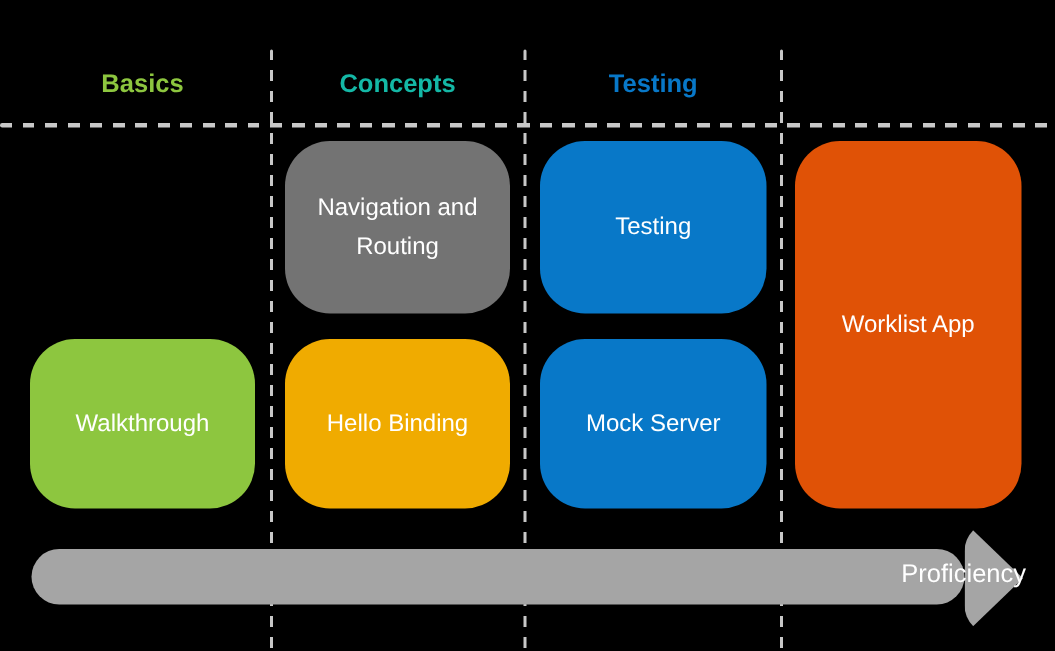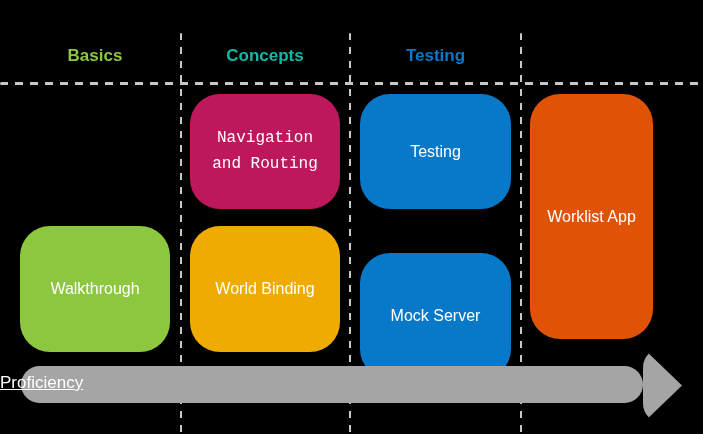--- a/index.html
+++ b/index.html
@@ -55,75 +55,74 @@
     justify-content: center;
     text-align: center;
     color: #FFFFFF;
     font-size: 16px;
     line-height: 1.6;
     padding: 0 12px;
   }
   .c1 { left: 20px;  width: 150px; }
   .c2 { left: 190px; width: 150px; }
   .c3 { left: 360px; width: 151px; }
-  .c4 { left: 530px; width: 123px; text-align: center; }
+  .c4 { left: 530px; width: 151px; text-align: center; }
   .r1 { top: 94px;  height: 115px; }
-  .r2 { top: 226px; height: 126px; justify-content: center; }
+  .r2 { top: 226px; height: 113px; justify-content: center; }
   .rs { top: 94px;  height: 245px; }
 
   
   .arrow-bar {
     position: absolute;
     left: 21px; top: 366px;
     width: 622px; height: 37px;
   }
   .arrow-head {
     position: absolute;
     left: 643px; top: 348px;
     width: 39px; height: 75px;
     clip-path: polygon(0 0, 100% 50%, 0 100%);
   }
   .arrow-label {
     position: absolute;
     left: 0; top: 373px;
     width: 684px;
-    text-align: left;
+    text-align: right;
     font-size: 17px;
-    text-decoration: underline;
   }
 </style>
 </head>
 <body>
 
 <div class="canvas" style="background: rgb(0, 0, 0); --sep: #C8C8C8;">
 
   <div class="col-header h1" style="color: rgb(141, 198, 63);">Basics</div>
   <div class="col-header h2" style="color: #14b8a6;">Concepts</div>
   <div class="col-header h3" style="color: rgb(8, 120, 200);">Testing</div>
 
   <div class="hsep"></div>
   <div class="vsep v1"></div>
   <div class="vsep v2"></div>
   <div class="vsep v3"></div>
 
   <div class="box c1 r2" style="background: rgb(141, 198, 63);">
     <span>Walkthrough</span>
   </div>
 
-  <div class="box c2 r1" style="background: #be185d; font-family: Liberation Mono, monospace;">
+  <div class="box c2 r1" style="background: #737373;">
     <span>Navigation and Routing</span>
   </div>
   <div class="box c2 r2" style="background: rgb(240, 171, 0);">
-    <span>World Binding</span>
+    <span>Hello Binding</span>
   </div>
 
   <div class="box c3 r1" style="background: rgb(8, 120, 200);">
     <span>Testing</span>
   </div>
-  <div class="box c3 r2" style="background: rgb(8, 120, 200); margin-top: 27px;">
+  <div class="box c3 r2" style="background: rgb(8, 120, 200);">
     <span>Mock Server</span>
   </div>
 
   <div class="box c4 rs" style="background: rgb(224, 82, 6);">
     <span>Worklist App</span>
   </div>
 
   <div class="arrow-bar" style="background: rgb(165, 165, 165);"></div>
   <div class="arrow-head" style="background: rgb(165, 165, 165);"></div>
   <div class="arrow-label" style="color: rgb(255, 255, 255);">Proficiency</div>

